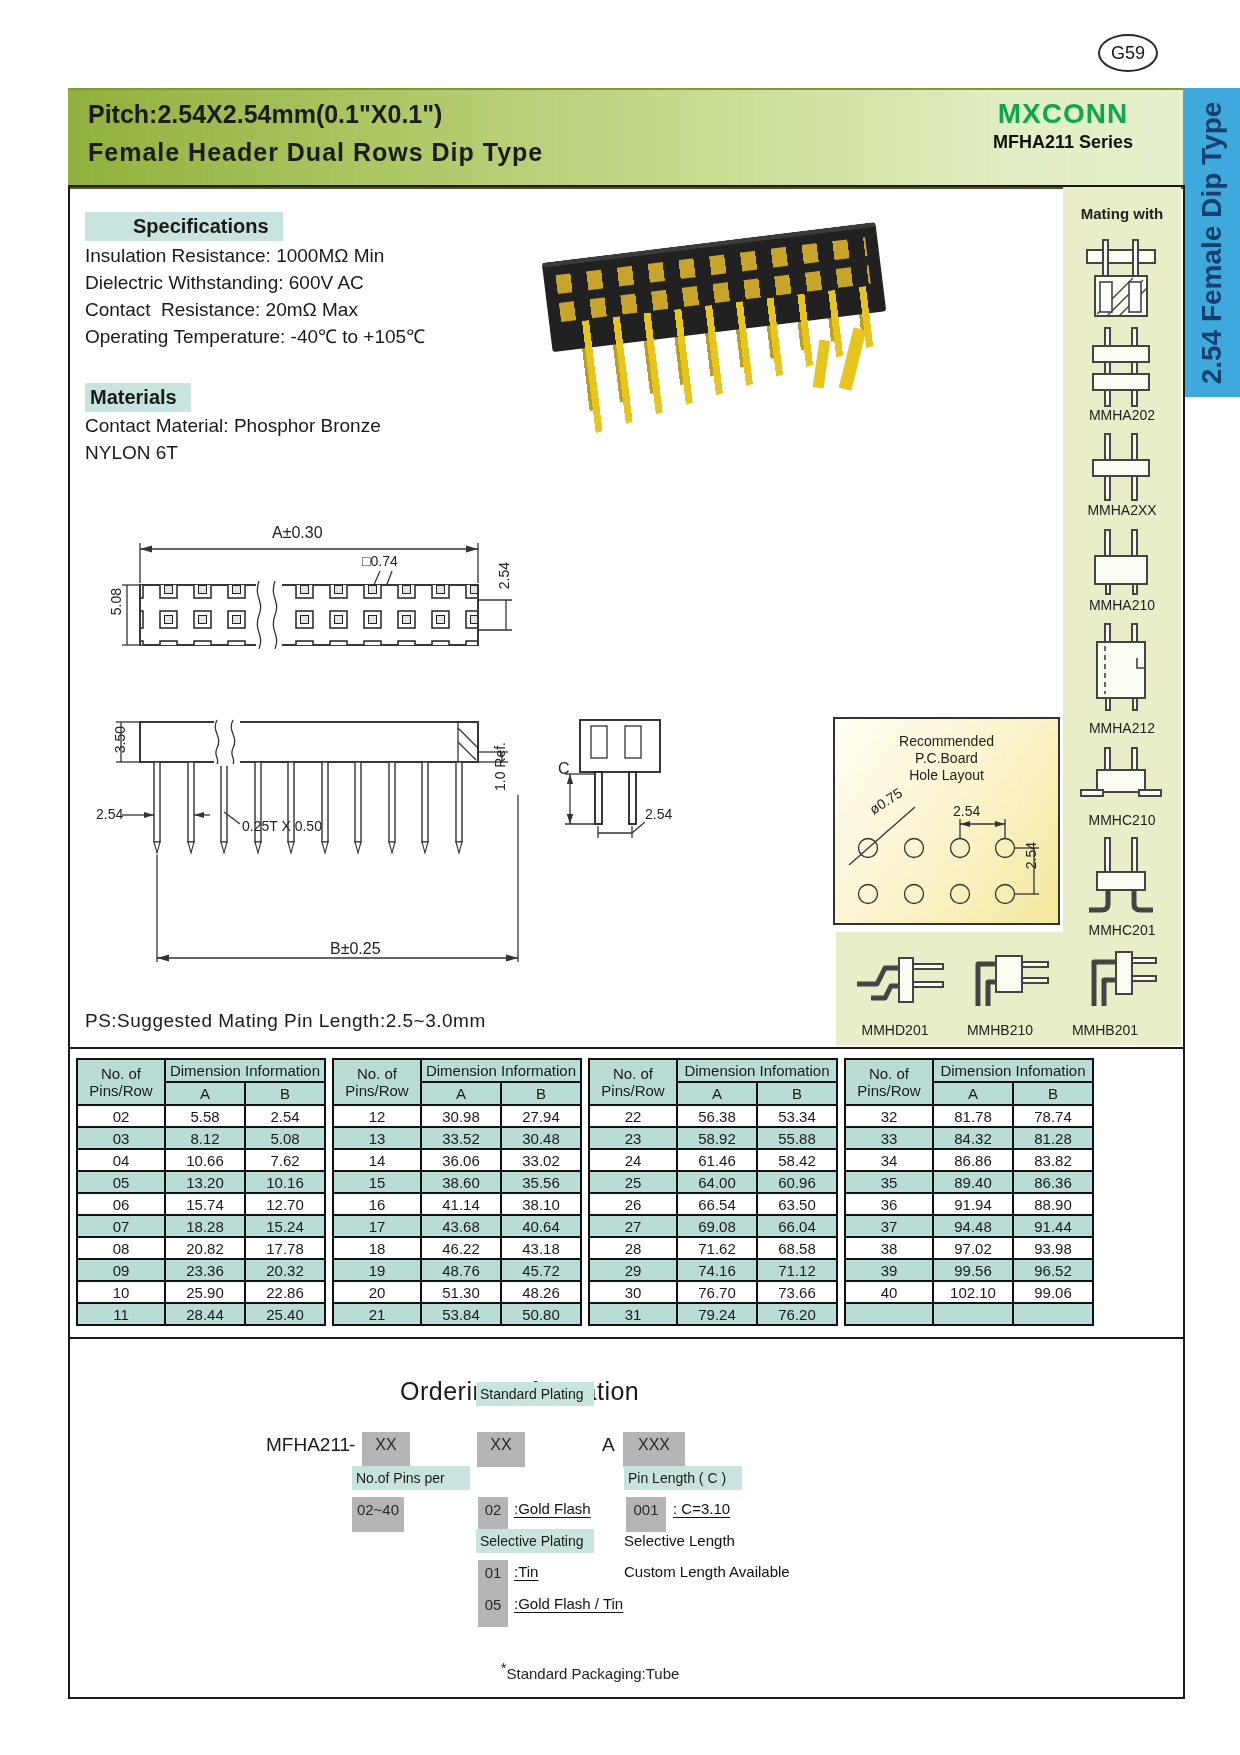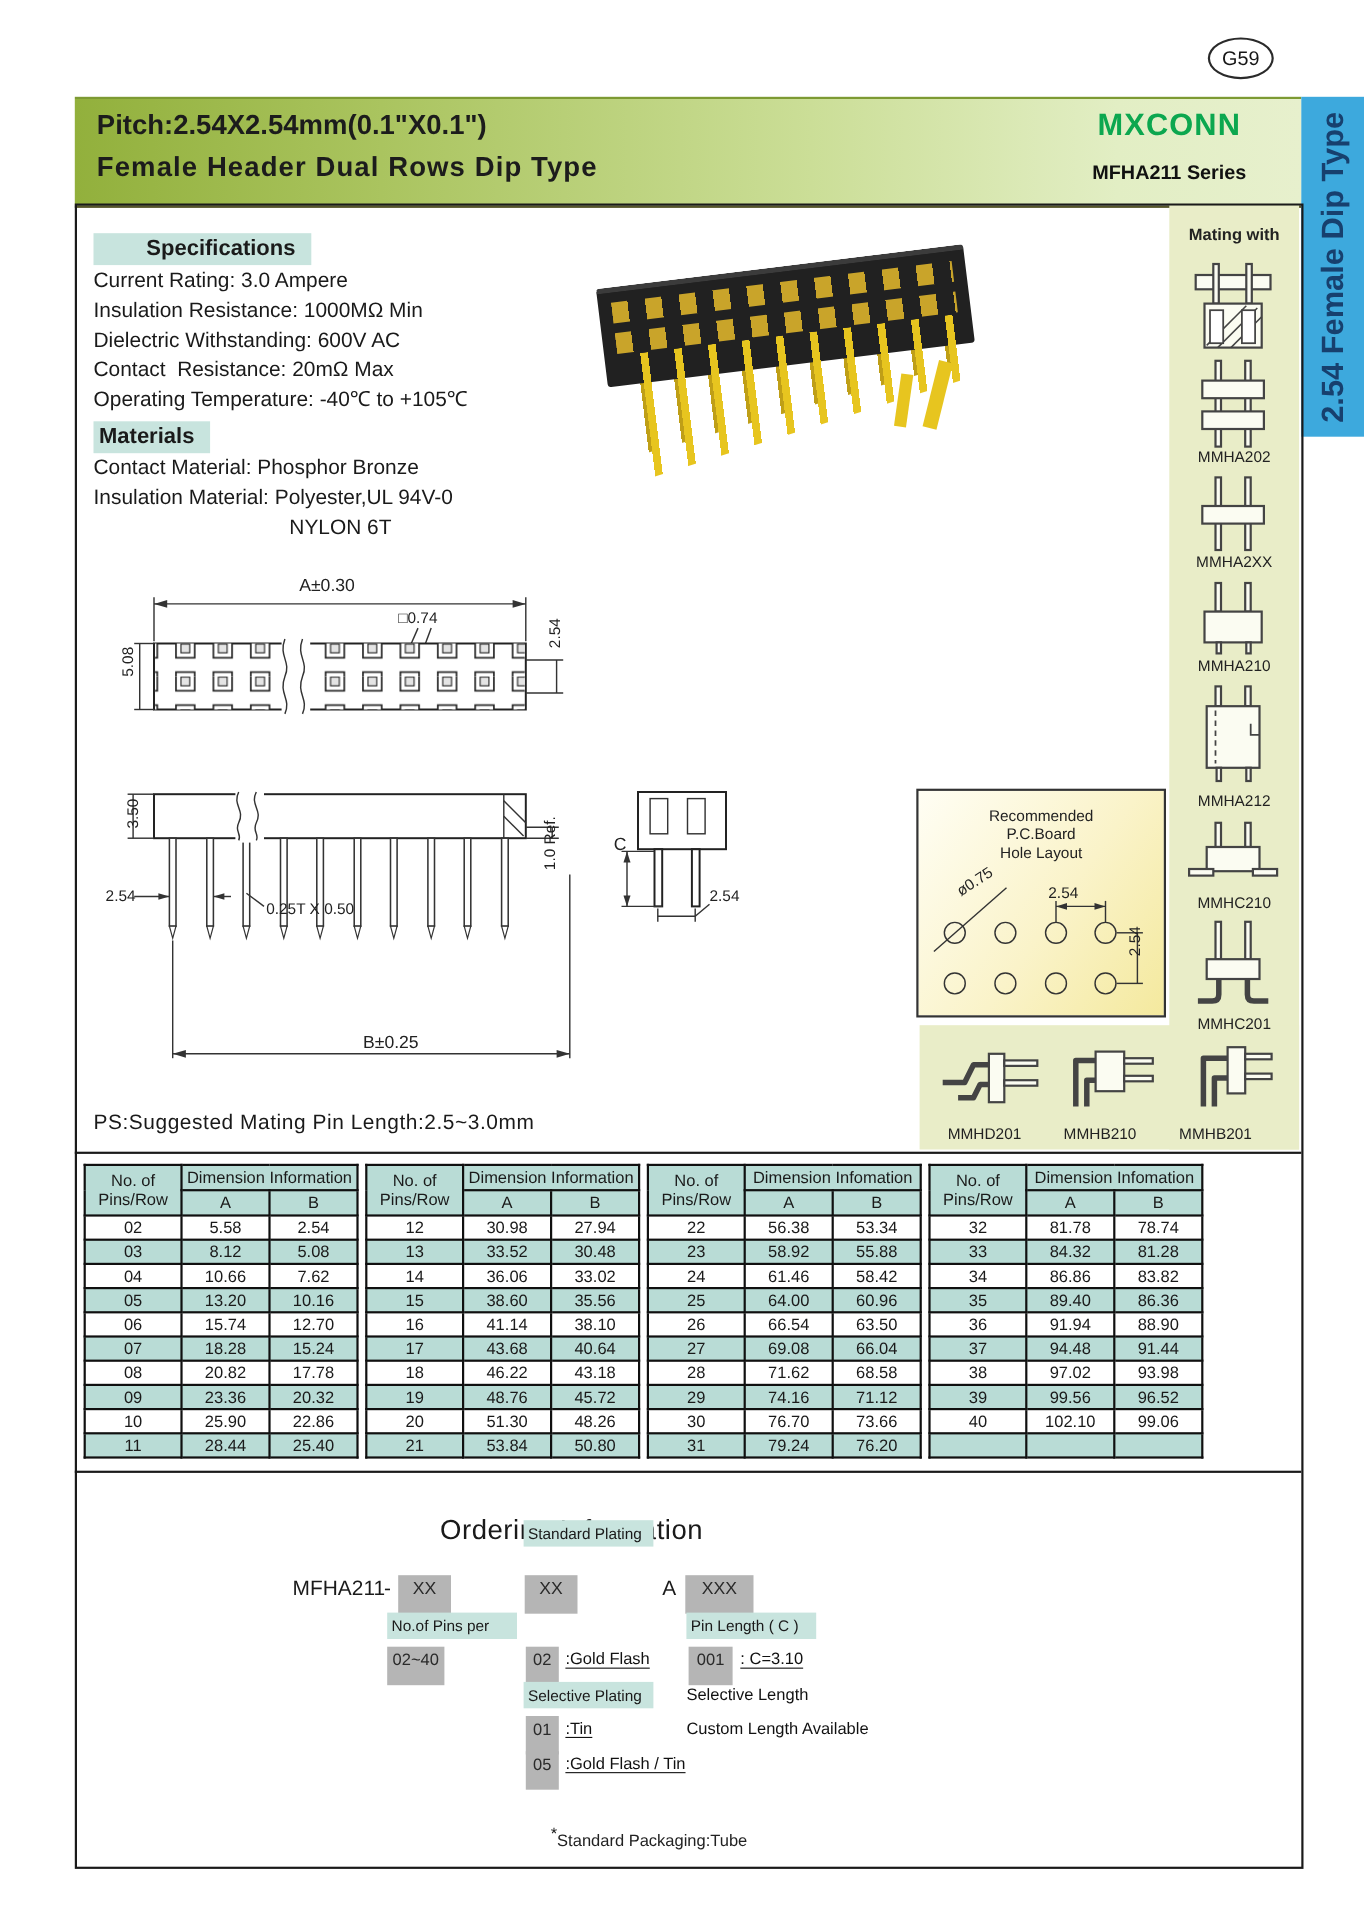--- a/index.html
+++ b/index.html
@@ -13,21 +13,21 @@
            line-height:34px; font-size:18px; }
 
   
   .header-bar { position:absolute; left:68px; top:88px; width:1115px; height:97px;
     background:linear-gradient(90deg,#92b03c 0%,#aac45f 25%,#cbde97 60%,#e2eec4 85%,#e7f0cd 100%);
     border-top:2px solid #7d9a33; border-bottom:2px solid #55552a; }
   .title1 { position:absolute; left:20px; top:10px; font-size:25px; font-weight:bold; color:#1c1c1c; }
   .title2 { position:absolute; left:20px; top:48px; font-size:25px; font-weight:bold; color:#1c1c1c; letter-spacing:1px; }
   .brand-block { position:absolute; left:880px; top:8px; width:230px; text-align:center; }
   .brand { font-size:28px; font-weight:bold; color:#0ca74f; letter-spacing:1px; }
-  .series { font-size:18px; font-weight:bold; color:#111; margin-top:17px; }
+  .series { font-size:18px; font-weight:bold; color:#111; margin-top:2px; }
 
   
   .side-tab { position:absolute; left:1183px; top:88px; width:57px; height:309px; background:#3da9dd; }
   .side-tab span { position:absolute; left:50%; top:50%; transform:translate(-50%,-50%) rotate(180deg);
     writing-mode:vertical-rl; font-size:28px; font-weight:bold; color:#17406e; white-space:nowrap; }
 
   
   .outer-box { position:absolute; left:68px; top:185px; width:1113px; height:1510px; border:2px solid #1a1a1a; }
   .hdiv { position:absolute; left:68px; width:1115px; border-top:2px solid #1a1a1a; height:0; }
 
@@ -132,31 +132,29 @@
 
   <div class="outer-box"></div>
   <div class="hdiv" style="top:1047px;"></div>
   <div class="hdiv" style="top:1337px;"></div>
 
   <div class="pale" style="left:1063px; top:187px; width:118px; height:858px;"></div>
   <div class="pale" style="left:836px; top:932px; width:345px; height:113px;"></div>
 
   <div class="sec-heading" style="left:85px; top:212px;padding-left:48px;">Specifications</div>
   <div class="abs spec-lines" style="left:85px; top:242px;">
-      <div>Current Rating: 3.0 Ampere</div>
       <div>Insulation Resistance: 1000MΩ Min</div>
       <div>Dielectric Withstanding: 600V AC</div>
       <div>Contact  Resistance: 20mΩ Max</div>
       <div>Operating Temperature: -40℃ to +105℃</div>
     </div>
 
   <div class="sec-heading" style="left:85px; top:383px;">Materials</div>
   <div class="abs mat-lines" style="left:85px; top:412px;">
       <div>Contact Material: Phosphor Bronze</div>
-      <div>Insulation Material: Polyester,UL 94V-0</div>
       <div>NYLON 6T</div>
     </div>
 
   <div class="photo">
     <div class="photo-pins2"></div>
     <div class="photo-body">
       <div class="hole-row"></div>
       <div class="hole-row"></div>
     </div>
     <div class="photo-pins"></div>

